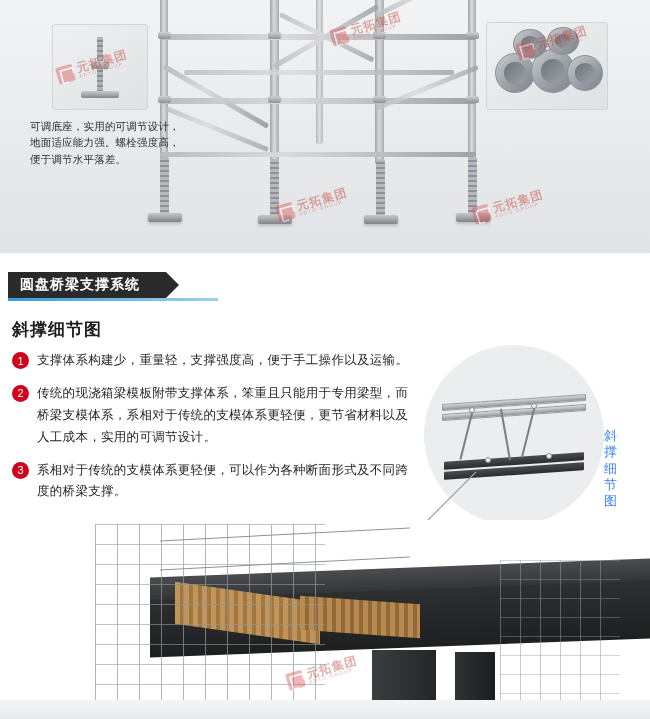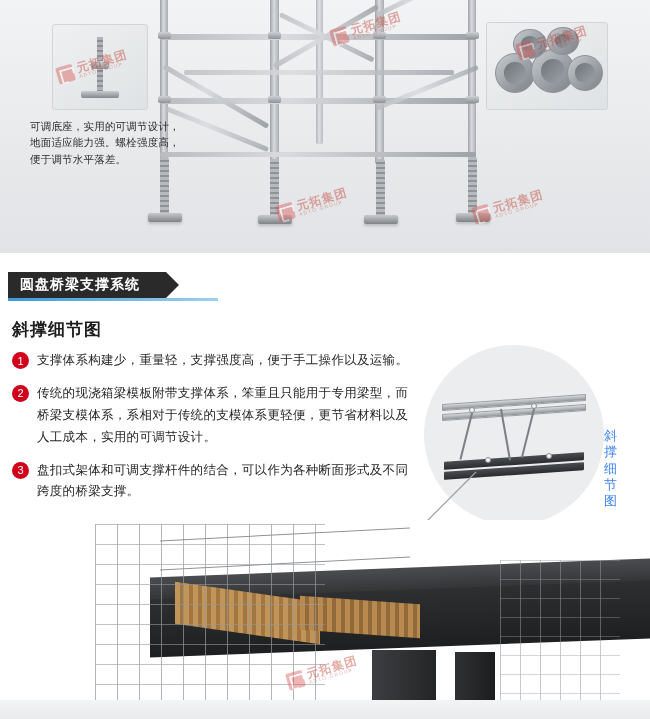--- a/index.html
+++ b/index.html
@@ -368,21 +368,21 @@
   <div class="adv-item">
     <div class="num">1</div>
     <div class="adv-text">支撑体系构建少，重量轻，支撑强度高，便于手工操作以及运输。</div>
   </div>
   <div class="adv-item">
     <div class="num">2</div>
     <div class="adv-text">传统的现浇箱梁模板附带支撑体系，笨重且只能用于专用梁型，而桥梁支模体系，系相对于传统的支模体系更轻便，更节省材料以及人工成本，实用的可调节设计。</div>
   </div>
   <div class="adv-item">
     <div class="num">3</div>
-    <div class="adv-text">盘扣式架体和可调支撑杆件的结合，可以作为各种断面形式及不同跨度的桥梁支撑。</div>
+    <div class="adv-text">系相对于传统的支模体系更轻便，可以作为各种断面形式及不同跨度的桥梁支撑。</div>
   </div>
 </div>
 
 <div class="detail-circle">
   <div class="truss">
     <div class="beam" style="left:4px;  top:8px;  width:144px; transform:skewY(-4deg);"></div>
     <div class="beam" style="left:4px;  top:18px; width:144px; transform:skewY(-4deg);"></div>
     <div class="dark" style="left:6px;  top:66px; width:140px; transform:skewY(-4deg);"></div>
     <div class="dark" style="left:6px;  top:76px; width:140px; transform:skewY(-4deg);"></div>
     <div class="diag" style="left:34px; top:18px; height:52px; transform:rotate(14deg);"></div>

